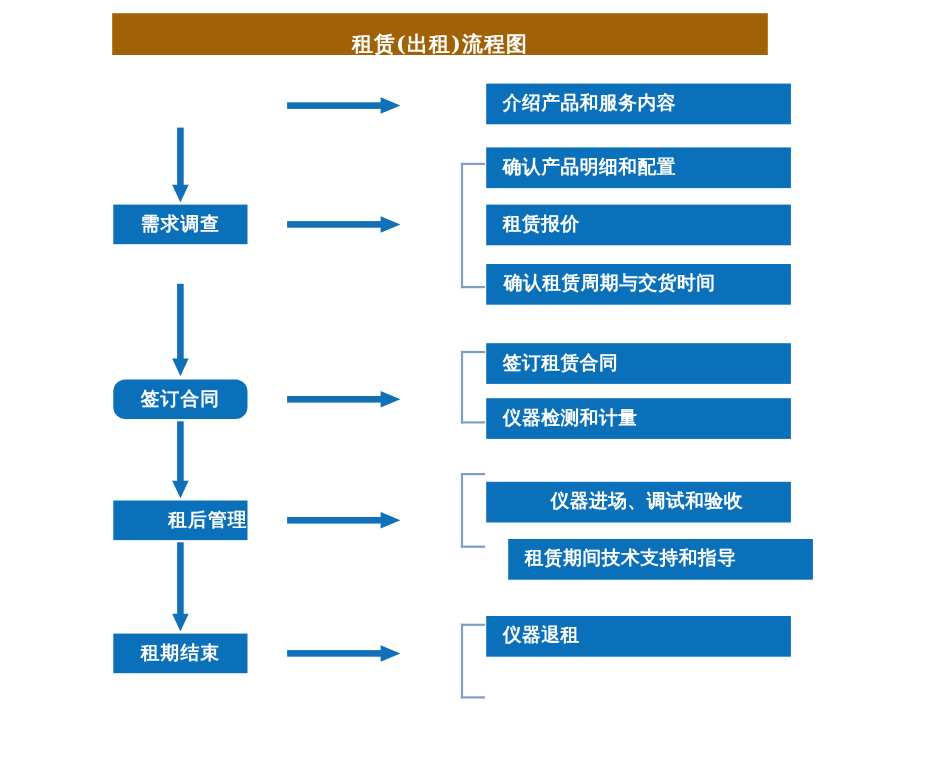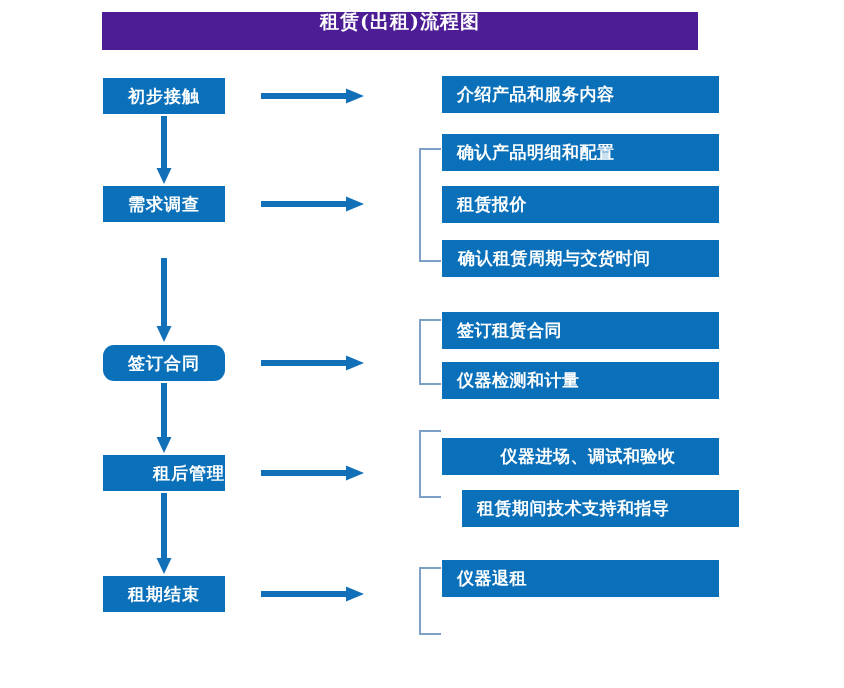--- a/index.html
+++ b/index.html
@@ -19,23 +19,23 @@
     overflow: hidden;
   }
 
   
   .title-bar {
     position: absolute;
     left: 102px;
     top: 12px;
     width: 596px;
     height: 38px;
-    background: #4c1d95;
+    background: #a16207;
     display: flex;
-    align-items: flex-start;
+    align-items: flex-end;
     justify-content: center;
   }
   .title-bar .title-text {
     color: #ffffff;
     font-size: 19px;
     font-weight: 700;
     letter-spacing: 1px;
     line-height: 1;
     white-space: nowrap;
   }
@@ -107,23 +107,20 @@
 </style>
 </head>
 <body>
 
 <div id="canvas">
 
   <div class="title-bar">
     <span class="title-text">租赁(出租)流程图</span>
   </div>
 
-  <div class="box stage-box" style="left:103px; top:78px;">
-    <span class="box-label">初步接触</span>
-  </div>
   <div class="box stage-box" style="left:103px; top:186px;">
     <span class="box-label">需求调查</span>
   </div>
   <div class="box stage-box" style="left:103px; top:345px;border-radius:11px;">
     <span class="box-label">签订合同</span>
   </div>
   <div class="box stage-box" style="left:103px; top:455px;justify-content:flex-end;">
     <span class="box-label">租后管理</span>
   </div>
   <div class="box stage-box" style="left:103px; top:576px;">

